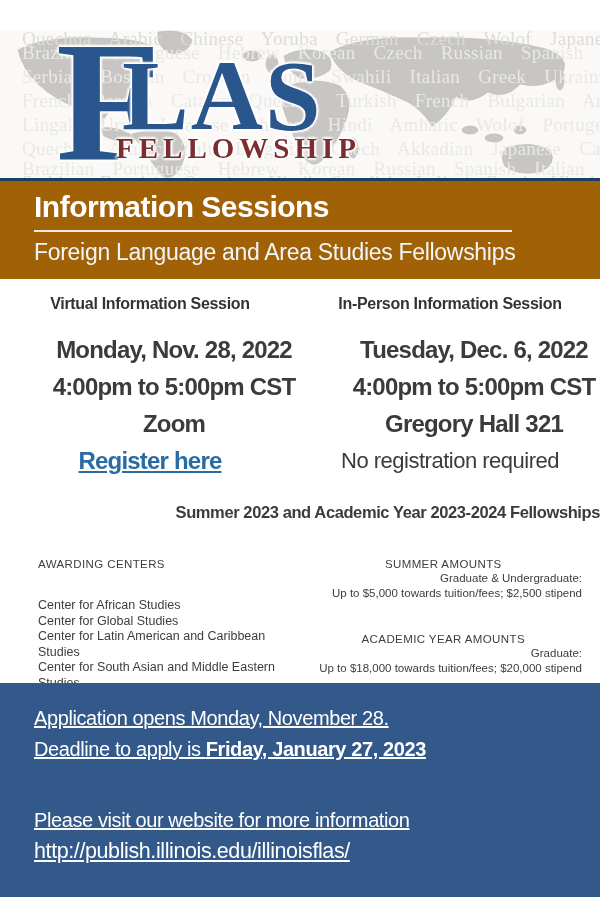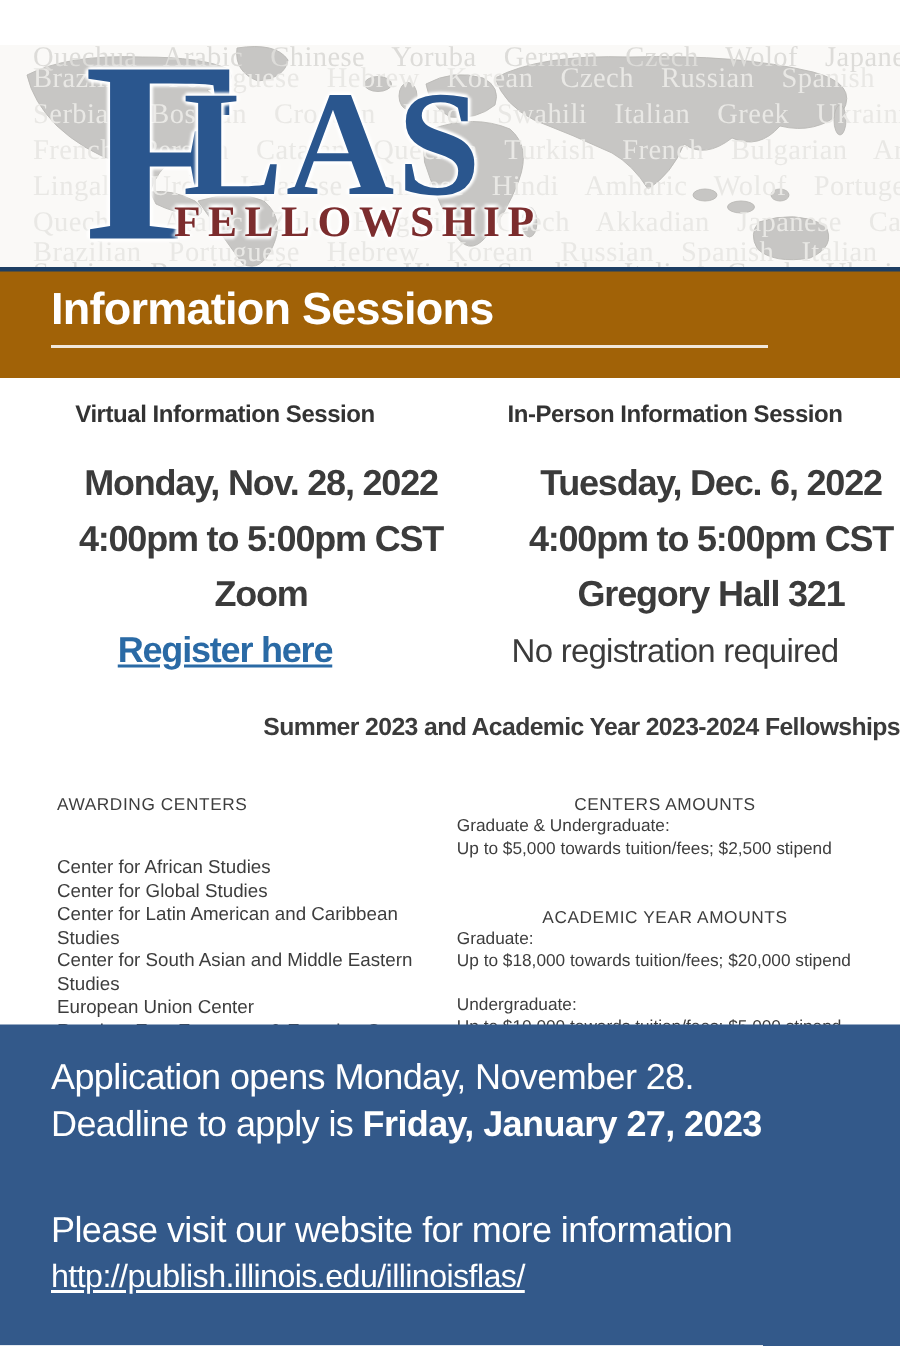--- a/index.html
+++ b/index.html
@@ -58,31 +58,31 @@
   .fellowships-heading{
     text-align:right;font-size:16.5px;font-weight:700;letter-spacing:-.4px;
     margin-top:24px;color:#3b3b3b;
   }
   .fellowships-cols{display:flex;padding:36px 18px 0 38px;font-size:12px;color:#3d3d3d;}
   .centers-col{width:49%;}
   .centers-heading{font-size:11.5px;letter-spacing:.4px;margin-bottom:28px;}
   .centers-list div{line-height:15.5px;font-size:12.5px;}
   .amounts-col{width:51%;font-size:11.5px;}
   .amounts-heading{text-align:center;letter-spacing:.4px;margin-bottom:1px;}
-  .amount-line{line-height:15px;}
+  .amount-line{line-height:15px;text-align:right;}
   .amount-group{margin-bottom:14px;}
   .gap-sm{height:14px;}
   .gap-md{height:18px;}
 
   
   .footer{
     position:absolute;left:0;right:0;top:683px;bottom:0;
     background:#33598a;color:#ffffff;padding:20px 30px 0 34px;
   }
-  .footer-line{font-size:24px;font-weight:400;letter-spacing:-.4px;line-height:31px;}
+  .footer-line{font-size:20px;font-weight:400;letter-spacing:-.4px;line-height:31px;text-decoration:underline;}
   .footer-bold{font-weight:700;}
   .footer-info{margin-top:40px;}
   .footer-link{
     color:#ffffff;text-decoration:underline;cursor:pointer;
     font-size:21.5px;letter-spacing:-.4px;line-height:31px;display:inline-block;
   }
 </style>
 </head>
 <body>
 
@@ -132,20 +132,21 @@
     <div class="logo">
       <span class="logo-f">F</span>
       <span class="logo-las">LAS</span>
       <span class="logo-fellowship">FELLOWSHIP</span>
     </div>
   </div>
 
   <div class="banner">
     <div class="banner-title">Information Sessions</div>
     <div class="banner-rule"></div>
+    <div class="banner-subtitle">Foreign Language and Area Studies Fellowships</div>
   </div>
 
   <div class="sessions">
     <div class="session-col">
       <div class="session-heading">Virtual Information Session</div>
       <div class="session-line">Monday, Nov. 28, 2022</div>
       <div class="session-line">4:00pm to 5:00pm CST</div>
       <div class="session-line">Zoom</div>
       <a class="session-link">Register here</a>
     </div>
@@ -167,21 +168,21 @@
         <div>Center for African Studies</div>
         <div>Center for Global Studies</div>
         <div>Center for Latin American and Caribbean Studies</div>
         <div>Center for South Asian and Middle Eastern Studies</div>
         <div>European Union Center</div>
         <div>Russian, East European, &amp; Eurasian Center</div>
       </div>
     </div>
     <div class="amounts-col">
       <div class="amount-group">
-        <div class="amounts-heading">CENTERS AMOUNTS</div>
+        <div class="amounts-heading">SUMMER AMOUNTS</div>
         <div class="amount-line">Graduate &amp; Undergraduate:</div>
         <div class="amount-line">Up to $5,000 towards tuition/fees; $2,500 stipend</div>
       </div>
       <div class="gap-md"></div>
       <div class="amount-group">
         <div class="amounts-heading">ACADEMIC YEAR AMOUNTS</div>
         <div class="amount-line">Graduate:</div>
         <div class="amount-line">Up to $18,000 towards tuition/fees; $20,000 stipend</div>
         <div class="gap-sm"></div>
         <div class="amount-line">Undergraduate:</div>

